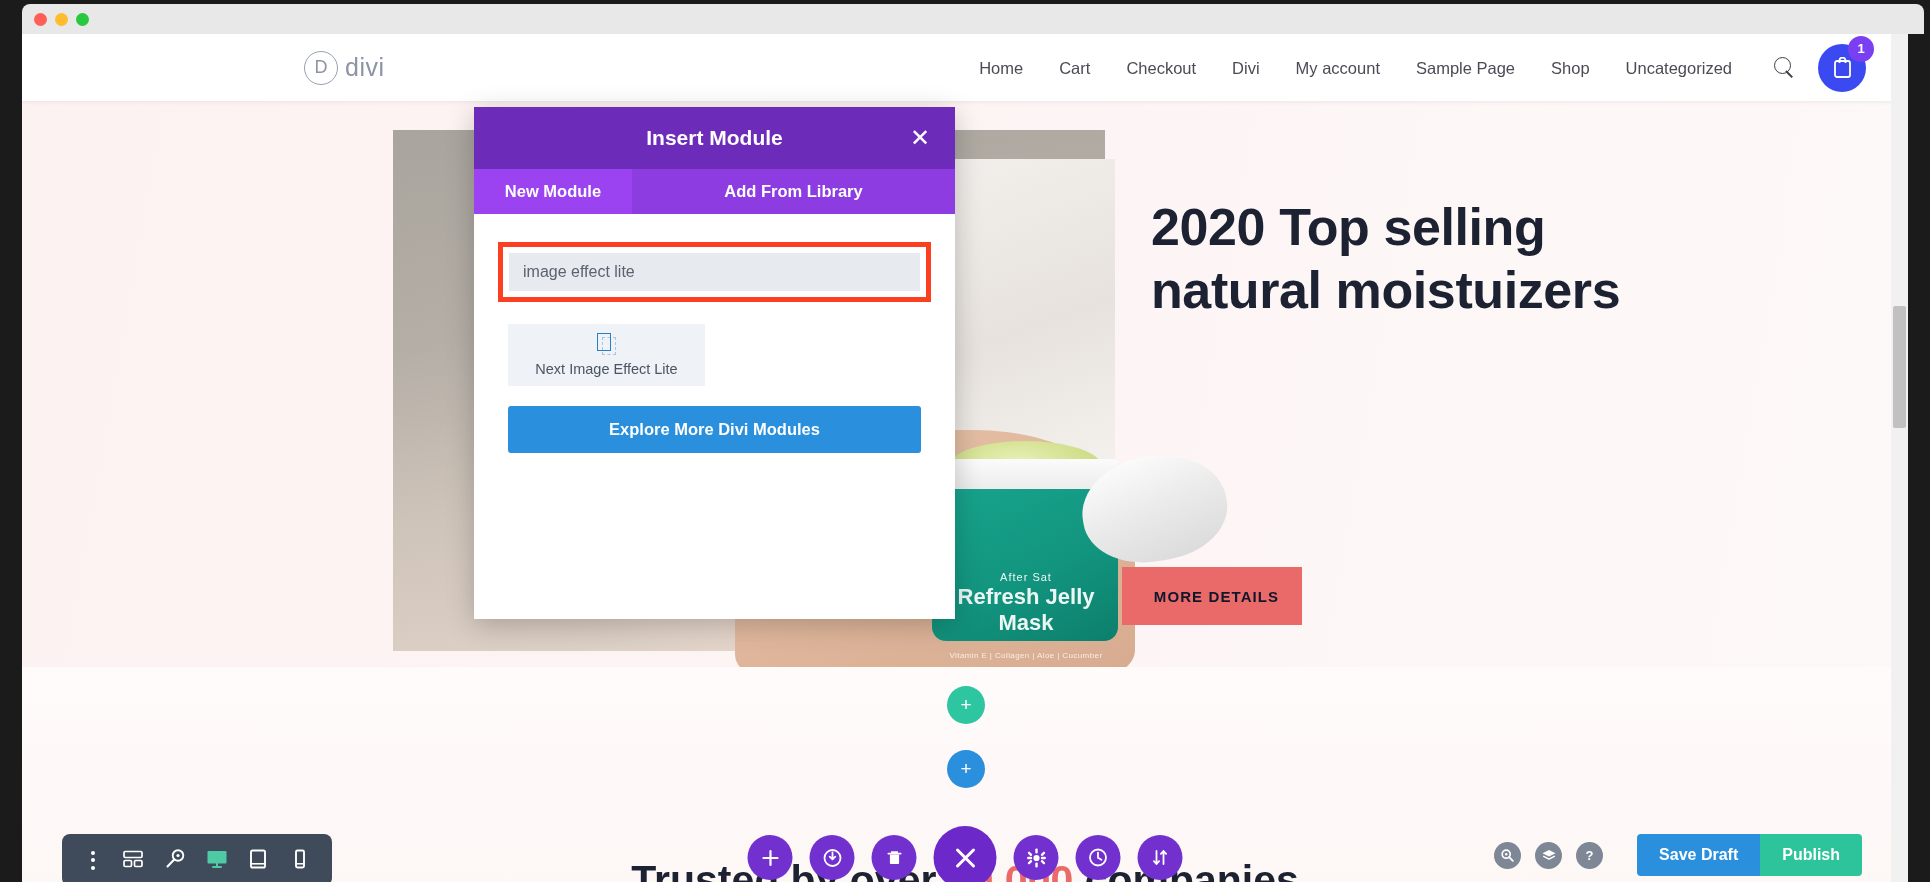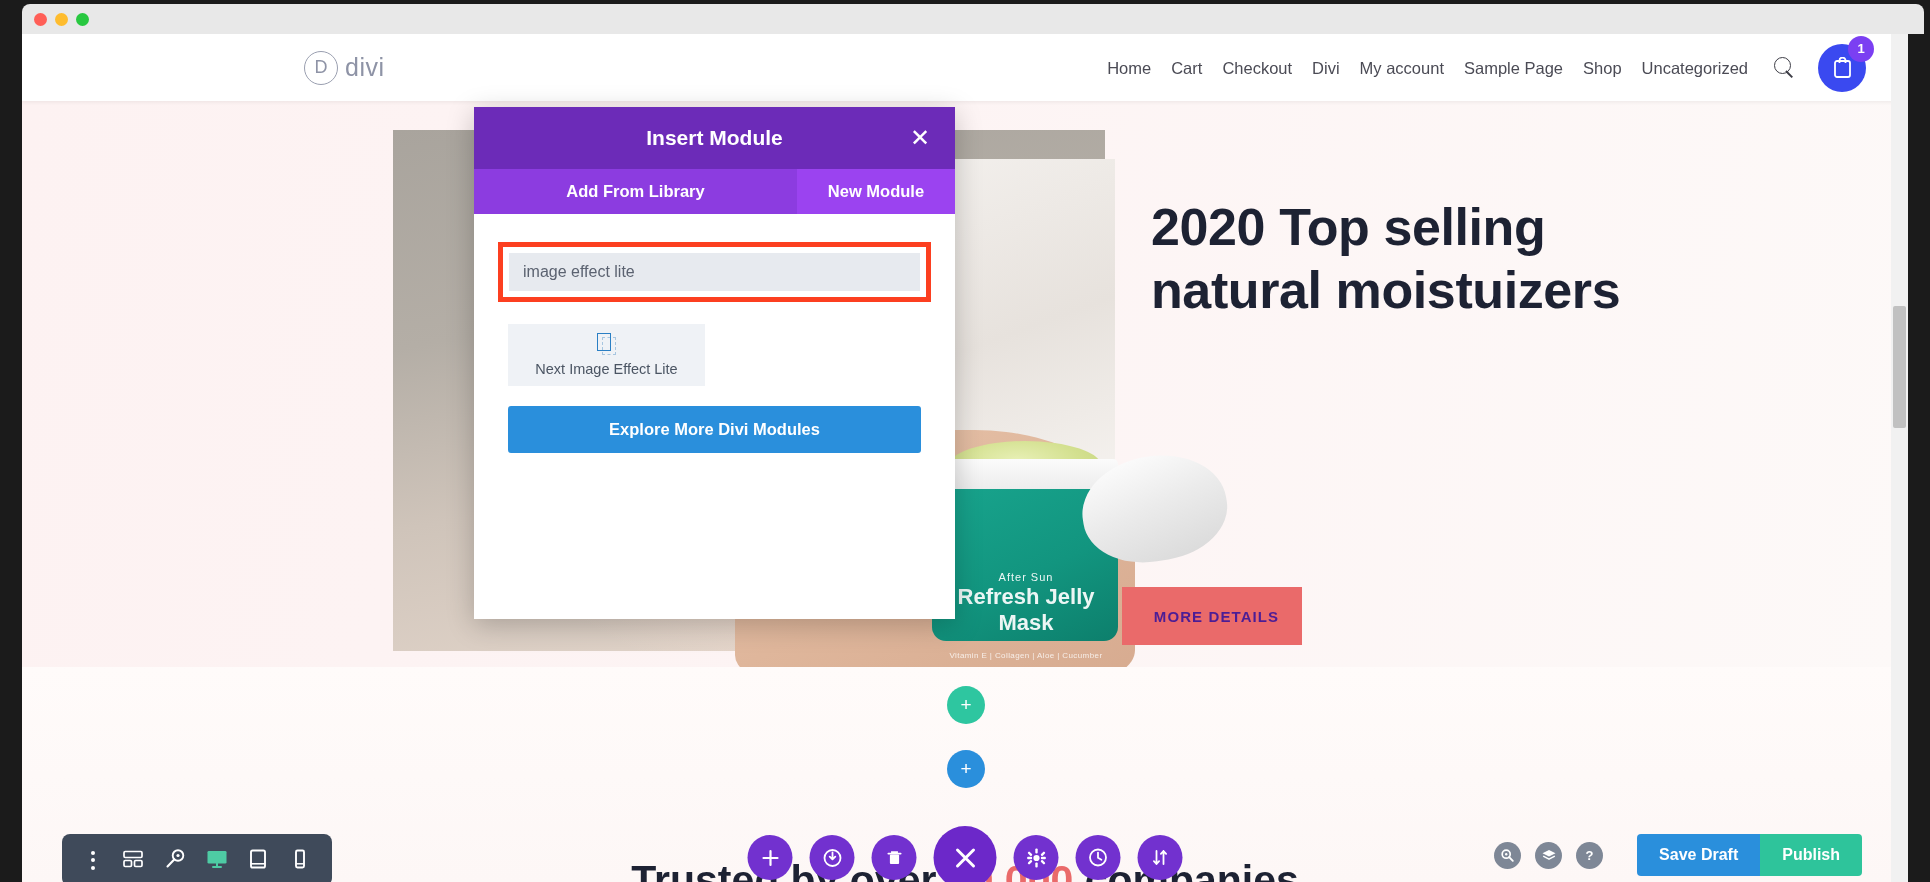--- a/index.html
+++ b/index.html
@@ -35,21 +35,21 @@
     box-shadow: 0 1px 4px rgba(0,0,0,0.07);
   }
   .logo { position: absolute; left: 282px; top: 50%; transform: translateY(-50%); display: flex; align-items: center; gap: 7px; }
   .logo-mark {
     width: 34px; height: 34px; border-radius: 50%; border: 1.6px solid #9a9fb0;
     display: flex; align-items: center; justify-content: center;
     font-size: 18px; color: #8e93a6; font-family: "Liberation Sans", sans-serif;
   }
   .logo-text { font-size: 25px; color: #8e93a6; letter-spacing: .5px; }
 
-  .nav { position: absolute; right: 160px; top: 50%; transform: translateY(-50%); display: flex; align-items: flex-end; gap: 20px; }
+  .nav { position: absolute; right: 176px; top: 50%; transform: translateY(-50%); display: flex; align-items: flex-end; gap: 36px; }
   .nav a { font-size: 16.5px; color: #4b4b55; text-decoration: none; white-space: nowrap; }
 
   .hdr-icons { position: absolute; right: 42px; top: 50%; transform: translateY(-50%); display: flex; align-items: center; gap: 22px; }
   .search-glass { width: 22px; height: 22px; position: relative; }
   .search-glass::before {
     content:""; position:absolute; left:0; top:0; width:15px; height:15px;
     border:1.8px solid #3d3d46; border-radius:50%;
   }
   .search-glass::after {
     content:""; position:absolute; left:12px; top:13px; width:9px; height:1.8px;
@@ -109,22 +109,22 @@
   .lid {
     position: absolute; left: 1060px; top: 355px; width: 145px; height: 105px;
     background: linear-gradient(165deg,#ffffff 0%,#ebebeb 48%,#d8d8d8 100%);
     border-radius: 50% 50% 46% 46%; transform: rotate(-9deg);
   }
 
   .hero-copy { position: absolute; left: 1100px; top: 95px; width: 560px; }
   .hero-h1 { font-size: 52px; line-height: 1.22; font-weight: 700; color: #1d2233; letter-spacing: -.4px; margin-left: 29px; }
   .hero-p { margin-top: 28px; font-size: 18px; line-height: 1.68; color: #7a7f8c; }
   .more-btn {
-    position: absolute; left: 1100px; top: 486px; width: 180px; height: 58px;
-    background: #ea6a6a; color: #4c1d95; font-size: 15px; font-weight: 700;
+    position: absolute; left: 1100px; top: 466px; width: 180px; height: 58px;
+    background: #ea6a6a; color: #0f172a; font-size: 15px; font-weight: 700;
     letter-spacing: 1.1px; display: flex; align-items: center; justify-content: center;
     border: none; cursor: pointer; padding-left: 9px;
   }
 
   
   .add-circle {
     position: absolute; border-radius: 50%; display: flex; align-items: center;
     justify-content: center; color: #fff; font-size: 22px; font-weight: 300;
     cursor: pointer; z-index: 18; border: none;
   }
@@ -300,21 +300,21 @@
     <div class="hero">
       <div class="hero-photo">
         <div class="robe"></div>
         <div class="hand"></div>
       </div>
       <div class="jar-cream"></div>
       <div class="jar-top"></div>
       <div class="jar"></div>
       <div class="lid"></div>
       <div class="jar-text">
-        <div class="jar-t1">After Sun</div>
+        <div class="jar-t1">After Sat</div>
         <div class="jar-t2">Refresh Jelly Mask</div>
         <div class="jar-t3">Vitamin E | Collagen | Aloe | Cucumber</div>
       </div>
 
       <div class="hero-copy">
         <h1 class="hero-h1">2020 Top selling natural moistuizers</h1>
       </div>
       <button class="more-btn">MORE DETAILS</button>
 
     </div>
@@ -329,22 +329,22 @@
     <div class="scrollbar">
       <div class="scroll-thumb"></div>
     </div>
 
     <div class="modal">
       <div class="modal-head">
         <div class="modal-title">Insert Module</div>
         <button class="modal-close">✕</button>
       </div>
       <div class="modal-tabs">
+        <button class="tab tab-new">New Module</button>
         <button class="tab tab-lib">Add From Library</button>
-        <button class="tab tab-new">New Module</button>
       </div>
       <div class="modal-body">
         <div class="search-highlight">
           <input class="module-search" value="image effect lite" style="">
         </div>
         <button class="module-card">
           <span class="module-icon">
             <span class="dashed"></span>
             <span class="solid"></span>
           </span>

